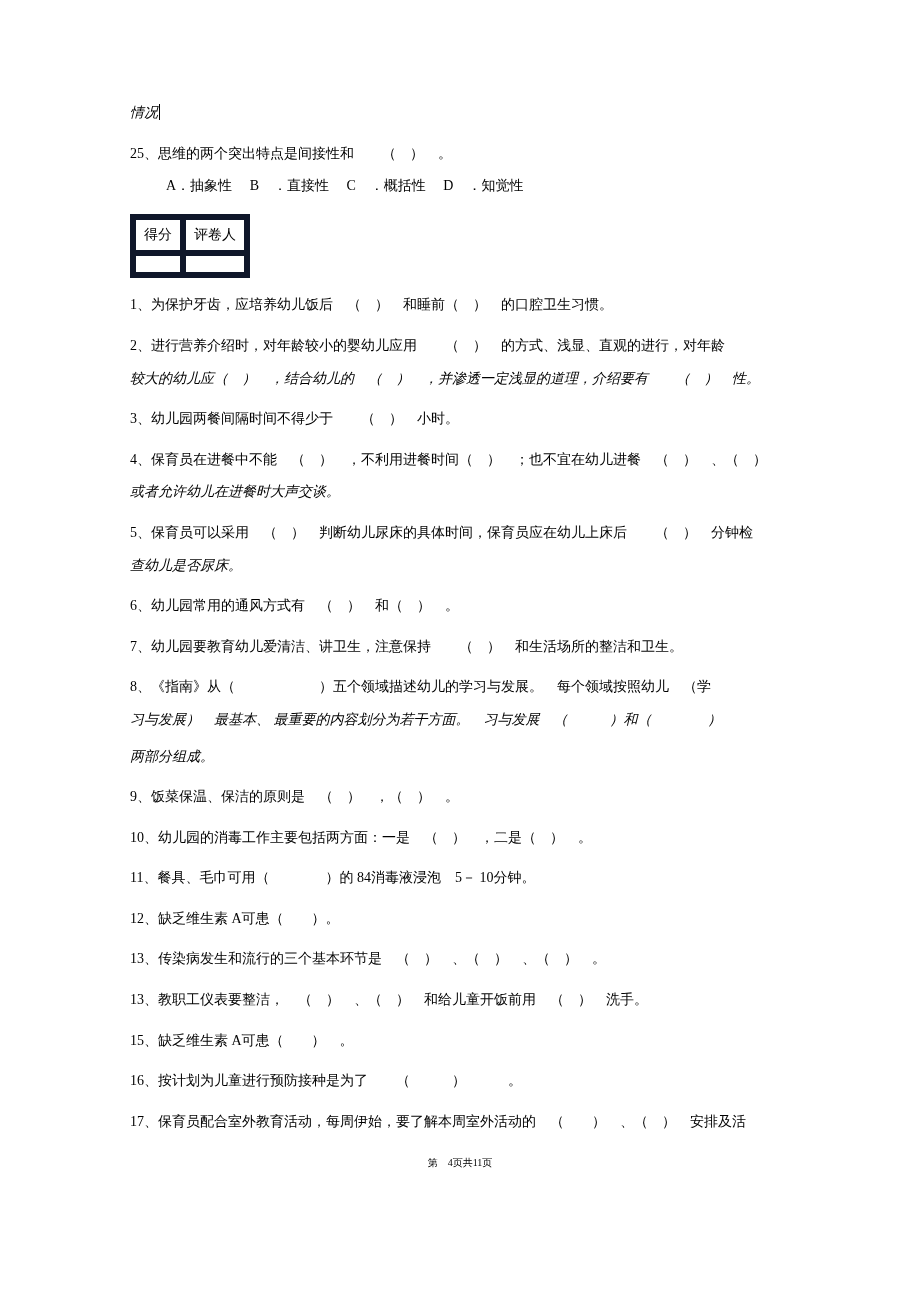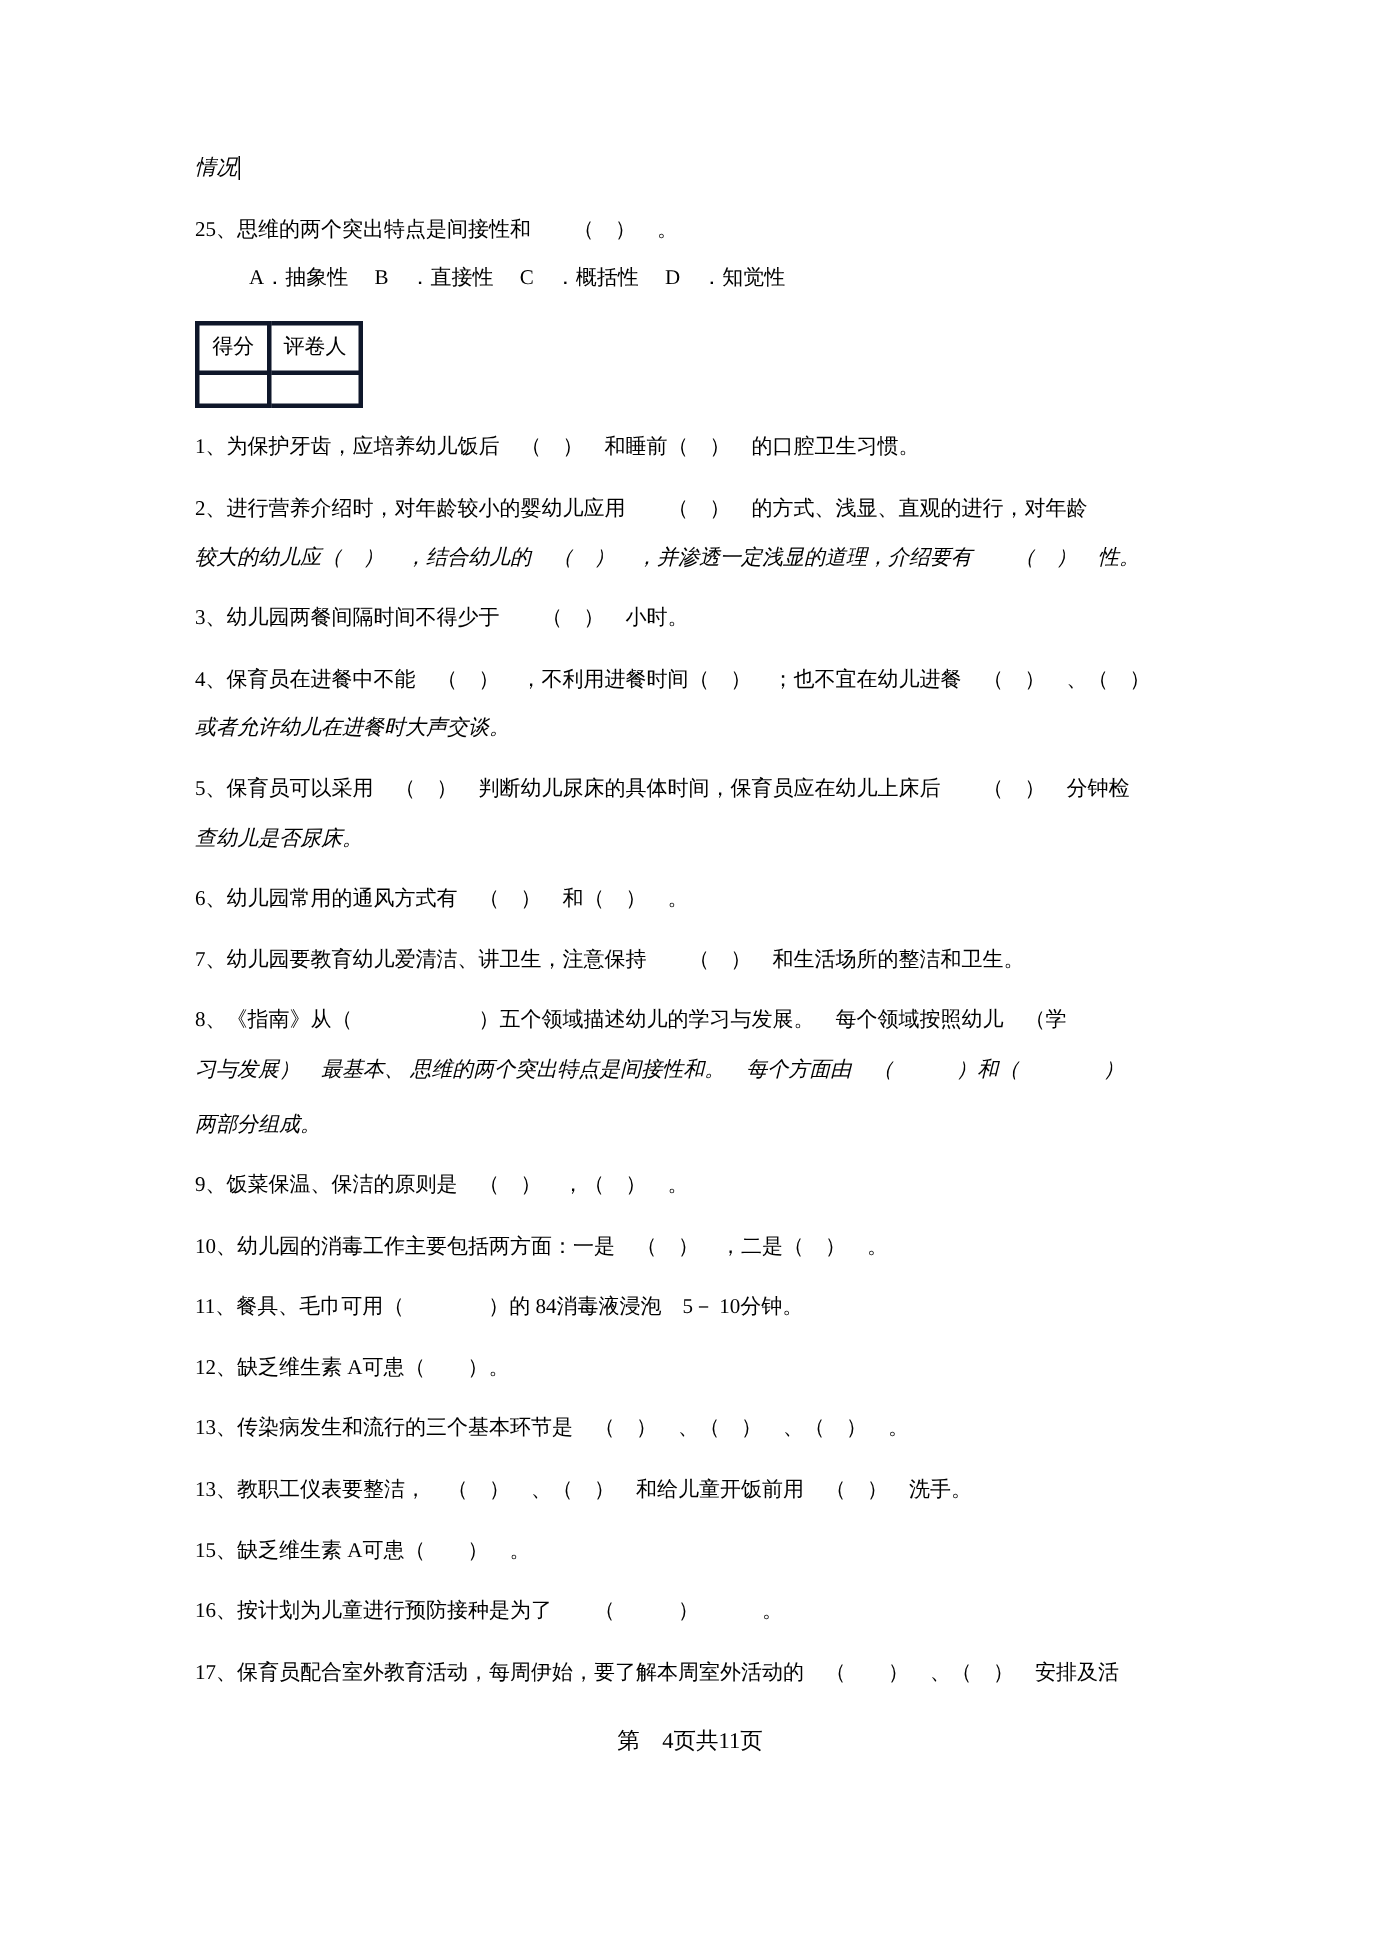--- a/index.html
+++ b/index.html
@@ -19,21 +19,21 @@
     .section-row {
       display: flex;
       align-items: flex-end;
       margin-top: 14px;
       margin-bottom: 14px;
     }
     .score-table {
       border-collapse: collapse;
     }
     .score-table td, .score-table th {
-      border: 3px solid #0f172a;
+      border: 6px solid #0f172a;
       padding: 2px 8px;
       font-weight: normal;
       font-size: 14px;
       text-align: center;
       min-width: 48px;
       height: 22px;
     }
     .section-title {
       margin-left: 18px;
       padding-bottom: 2px;
@@ -42,21 +42,21 @@
       display: inline-block;
       width: 1px;
       height: 16px;
       background: #000;
       vertical-align: text-bottom;
       margin-left: 1px;
     }
     .footer {
       text-align: center;
       margin-top: 18px;
-      font-size: 15px;
+      font-size: 10px;
     }
   </style>
 </head>
 <body>
 
 <div class="line"><span>情况</span><span class="cursor"></span></div>
 
 <div class="q-line">25、思维的两个突出特点是间接性和　　（　）　。</div>
 <div class="options">
   <span class="opt">A．抽象性</span>
@@ -91,21 +91,21 @@
 <div class="line">或者允许幼儿在进餐时大声交谈。</div>
 
 <div class="q-line">5、保育员可以采用　（　）　判断幼儿尿床的具体时间，保育员应在幼儿上床后　　（　）　分钟检</div>
 <div class="line">查幼儿是否尿床。</div>
 
 <div class="q-line">6、幼儿园常用的通风方式有　（　）　和（　）　。</div>
 
 <div class="q-line">7、幼儿园要教育幼儿爱清洁、讲卫生，注意保持　　（　）　和生活场所的整洁和卫生。</div>
 
 <div class="q-line">8、《指南》从（　　　　　　）五个领域描述幼儿的学习与发展。　每个领域按照幼儿　（学</div>
-<div class="line">习与发展）　最基本、 思维的两个突出特点是间接性和。　每个方面由　（　　　）和（　　　　）</div>
+<div class="line">习与发展）　最基本、 最重要的内容划分为若干方面。　习与发展　（　　　）和（　　　　）</div>
 <div class="line">两部分组成。</div>
 
 <div class="q-line">9、饭菜保温、保洁的原则是　（　）　，（　）　。</div>
 
 <div class="q-line">10、幼儿园的消毒工作主要包括两方面：一是　（　）　，二是（　）　。</div>
 
 <div class="q-line">11、餐具、毛巾可用（　　　　）的 84消毒液浸泡　5－ 10分钟。</div>
 
 <div class="q-line">12、缺乏维生素 A可患（　　）。</div>
 

